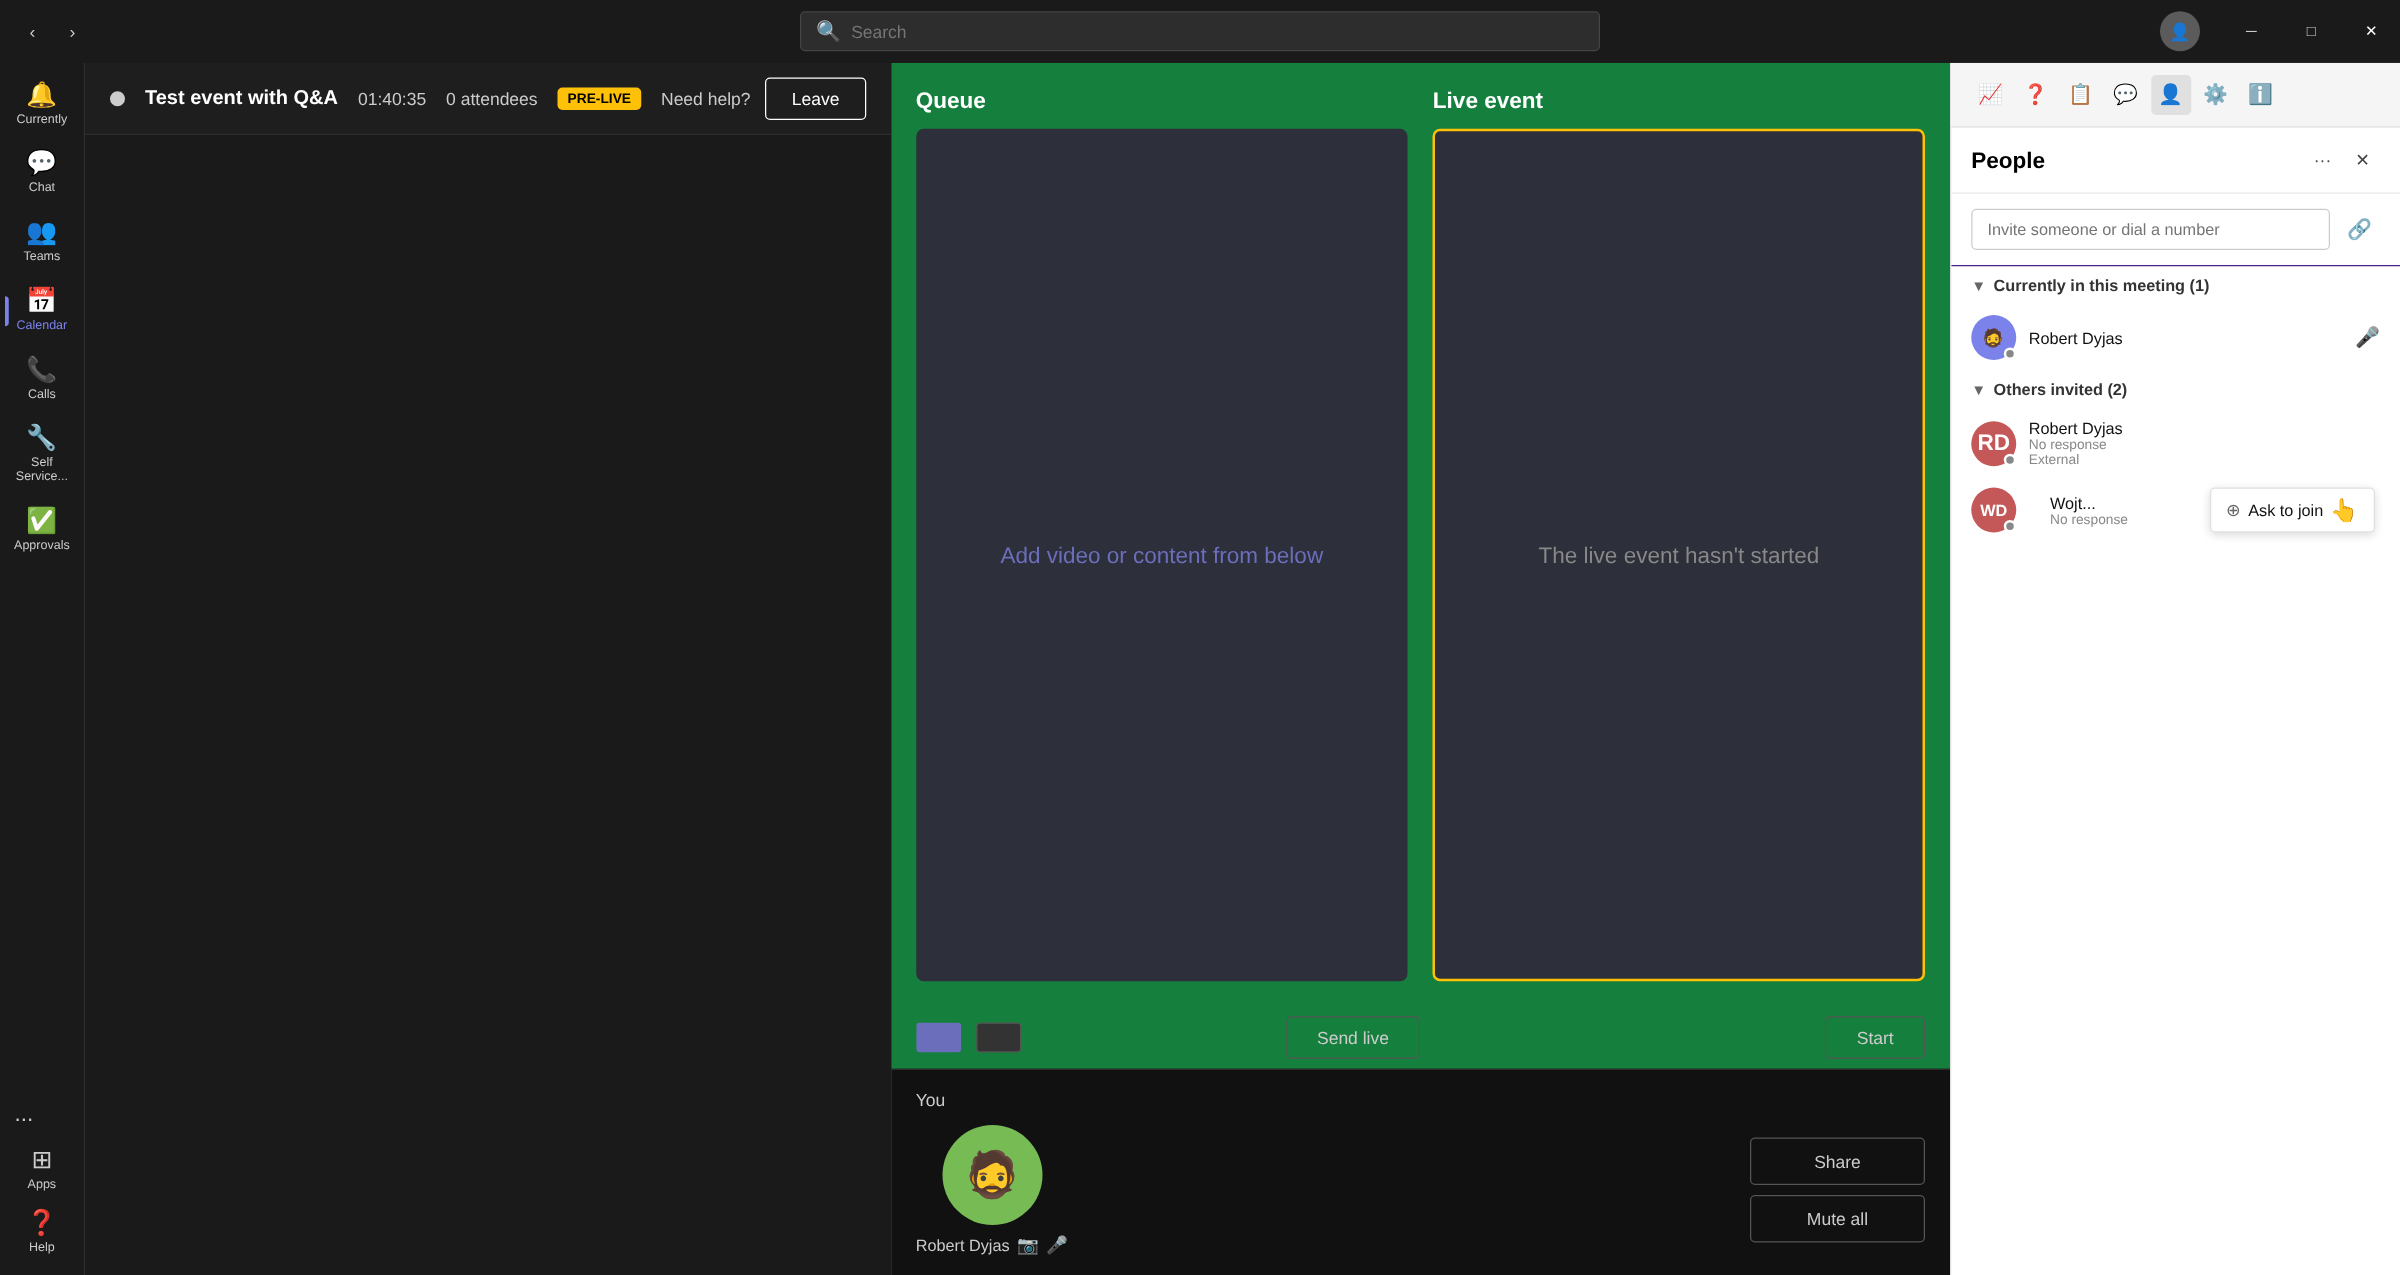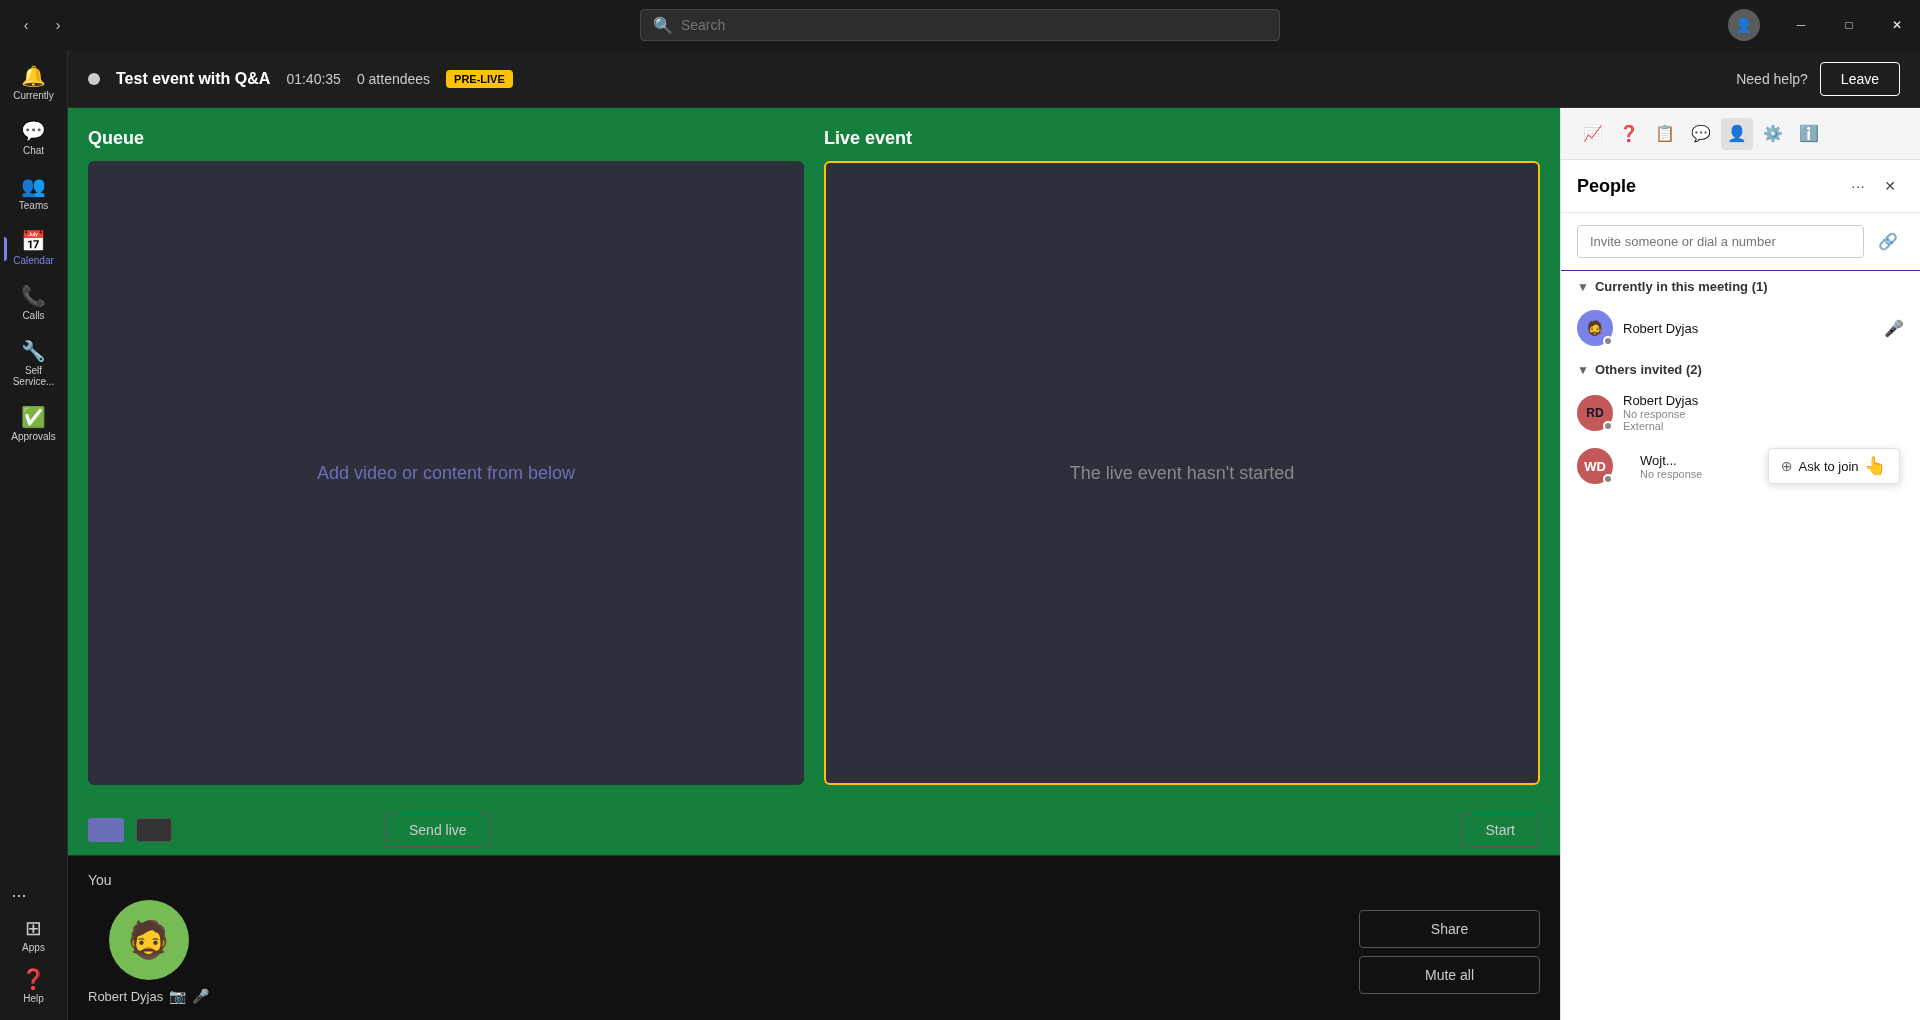--- a/index.html
+++ b/index.html
@@ -65,21 +65,21 @@
     .sidebar-item.active { color: #7b83eb; }
     .sidebar-item .icon { font-size: 20px; line-height: 1; }
     .sidebar-item.active::before {
       content: ''; position: absolute; left: 0; top: 50%; transform: translateY(-50%);
       width: 3px; height: 24px; background: #7b83eb; border-radius: 0 3px 3px 0;
     }
     .sidebar-bottom { margin-top: auto; }
     .sidebar-dots { color: #ccc; font-size: 18px; cursor: pointer; padding: 8px; }
 
     
-    .content-area { flex: 1; display: flex; flex-direction: column; overflow: hidden; }
+    .content-area { flex: 1; display: flex; flex-direction: row; overflow: hidden; }
 
     
     .meeting-header {
       height: 58px; background: #1e1e1e; border-bottom: 1px solid #2d2d2d;
       display: flex; align-items: center; padding: 0 20px; gap: 16px;
     }
     .live-indicator {
       width: 12px; height: 12px; border-radius: 50%; background: #ccc; flex-shrink: 0;
     }
     .meeting-title { font-size: 16px; font-weight: 600; color: #fff; }
@@ -139,21 +139,21 @@
     }
     .you-label { font-size: 14px; color: #ccc; margin-bottom: 12px; }
     .you-content { display: flex; align-items: center; }
     .presenter-card {
       display: flex; flex-direction: column; align-items: center; gap: 8px;
     }
     .presenter-name { font-size: 13px; color: #ccc; }
     .you-right { margin-left: auto; display: flex; flex-direction: column; gap: 8px; }
     .share-btn, .mute-all-btn {
       border: 1px solid #555; color: #ccc; background: none;
-      padding: 10px 32px; border-radius: 4px; cursor: pointer; font-size: 14px; width: 181px;
+      padding: 10px 32px; border-radius: 4px; cursor: pointer; font-size: 14px; width: 140px;
     }
 
     
     .right-panel {
       width: 360px; background: #fff; color: #000; display: flex; flex-direction: column;
       border-left: 1px solid #e0e0e0;
     }
 
     
     .panel-toolbar {
@@ -413,21 +413,21 @@
             </div>
             <span class="participant-mic">🎤</span>
           </div>
 
           <div class="section-header">
             <span class="section-chevron">▼</span>
             <span class="section-title">Others invited (2)</span>
           </div>
 
           <div class="participant-row">
-            <div class="participant-avatar" style="background:#c45858;color:#0f172a;font-size:12px;font-weight:600;width:36px;height:36px;border-radius:50%;display:flex;align-items:center;justify-content:center;position:relative;">
+            <div class="participant-avatar" style="background:#c45858;color:#ffffff;font-size:18px;font-weight:600;width:36px;height:36px;border-radius:50%;display:flex;align-items:center;justify-content:center;position:relative;">
               RD
               <span class="avatar-status-dot"></span>
             </div>
             <div class="participant-info">
               <div class="participant-name">Robert Dyjas</div>
               <div class="participant-sub">No response</div>
               <div class="participant-sub">External</div>
             </div>
           </div>
 

